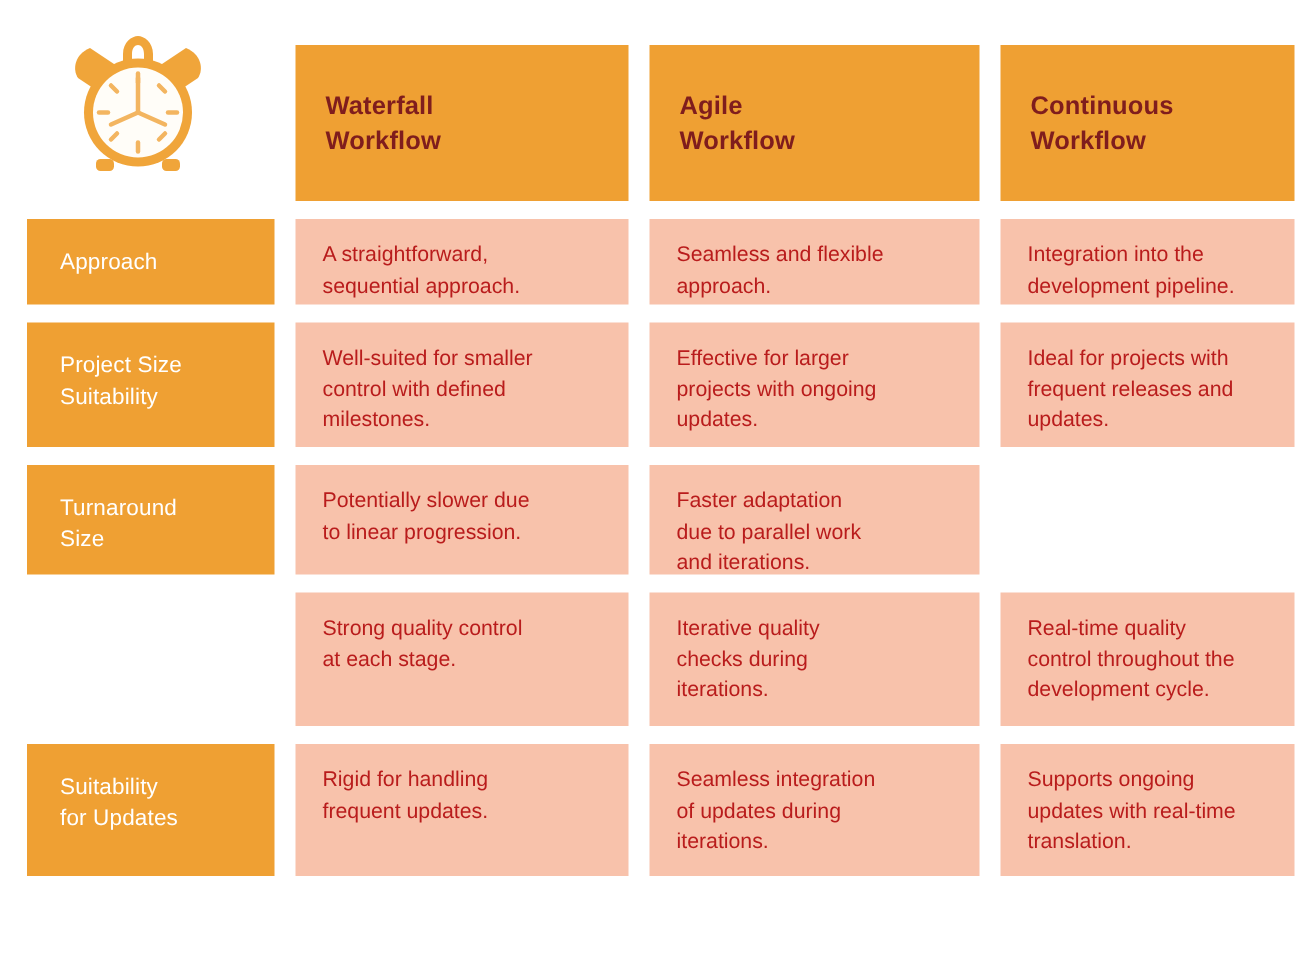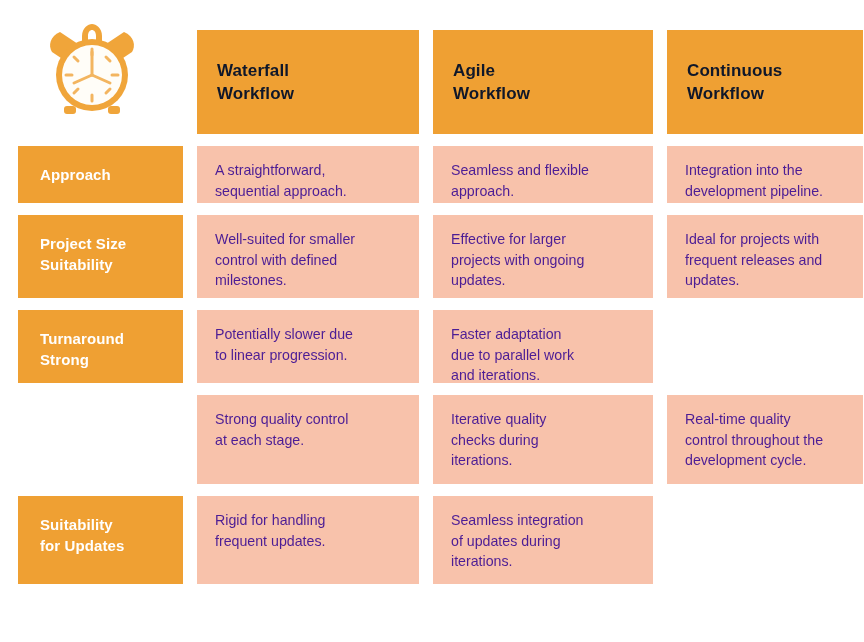--- a/index.html
+++ b/index.html
@@ -46,55 +46,55 @@
 
   
   .header-cell {
     background: #efa033;
     display: flex;
     align-items: center;
     box-sizing: border-box;
     padding: 0 0 0 20px;
   }
   .header-cell .header-text {
-    color: #0f172a;
+    color: #7f1d1d;
     font-size: 17px;
     font-weight: bold;
     line-height: 1.38;
     letter-spacing: 0.1px;
     white-space: pre-line;
   }
 
   
   .row-label-cell {
     background: #efa033;
     display: flex;
     align-items: flex-start;
     box-sizing: border-box;
     padding: 18px 10px 0 22px;
   }
   .row-label-cell .row-label-text {
     color: #ffffff;
     font-size: 15px;
-    font-weight: bold;
+    font-weight: normal;
     line-height: 1.42;
     letter-spacing: 0.1px;
     white-space: pre-line;
   }
 
   
   .content-cell {
     background: #f8c2ab;
     display: flex;
     align-items: flex-start;
     box-sizing: border-box;
     padding: 14px 14px 0 18px;
   }
   .content-cell .content-text {
-    color: #4c1d95;
+    color: #b91c1c;
     font-size: 14.2px;
     font-weight: normal;
     line-height: 1.45;
     white-space: pre-line;
   }
 
   
   .c-col1 { grid-column: 4 / 5; }
   .c-col2 { grid-column: 6 / 7; }
   .c-col3 { grid-column: 8 / 9; }
@@ -192,21 +192,21 @@
 updates.</span>
   </div>
   <div class="content-cell c-col3 r-2">
     <span class="content-text">Ideal for projects with
 frequent releases and
 updates.</span>
   </div>
 
   <div class="row-label-cell c-lab r-3">
     <span class="row-label-text">Turnaround
-Strong</span>
+Size</span>
   </div>
   <div class="content-cell c-col1 r-3">
     <span class="content-text">Potentially slower due
 to linear progression.</span>
   </div>
   <div class="content-cell c-col2 r-3">
     <span class="content-text">Faster adaptation
 due to parallel work
 and iterations.</span>
   </div>
@@ -232,14 +232,19 @@
   </div>
   <div class="content-cell c-col1 r-5">
     <span class="content-text">Rigid for handling
 frequent updates.</span>
   </div>
   <div class="content-cell c-col2 r-5">
     <span class="content-text">Seamless integration
 of updates during
 iterations.</span>
   </div>
+  <div class="content-cell c-col3 r-5">
+    <span class="content-text">Supports ongoing
+updates with real-time
+translation.</span>
+  </div>
 
 </div>
 
 </body></html>

